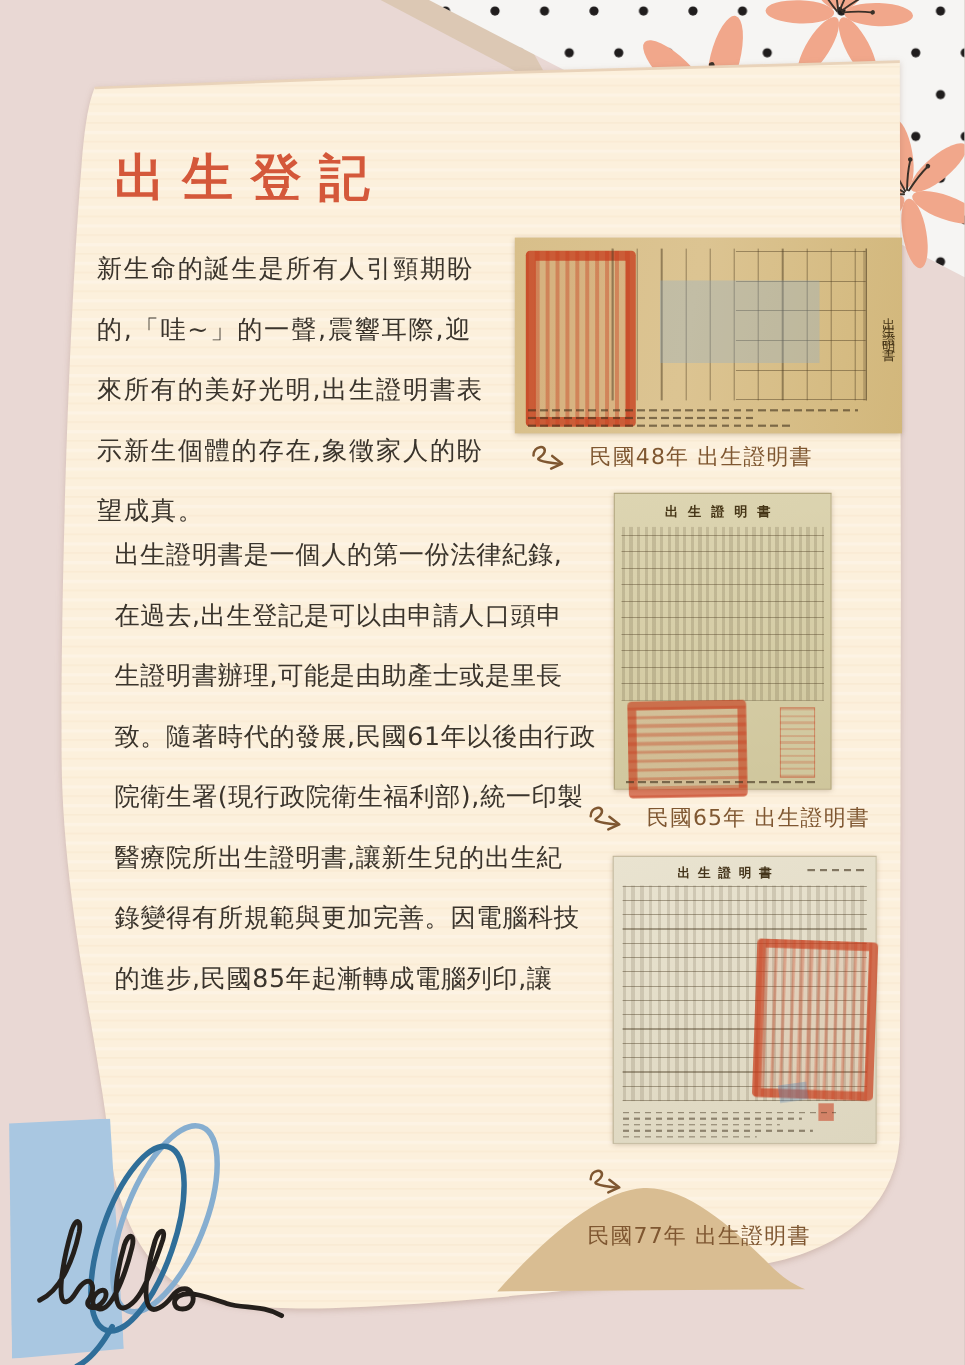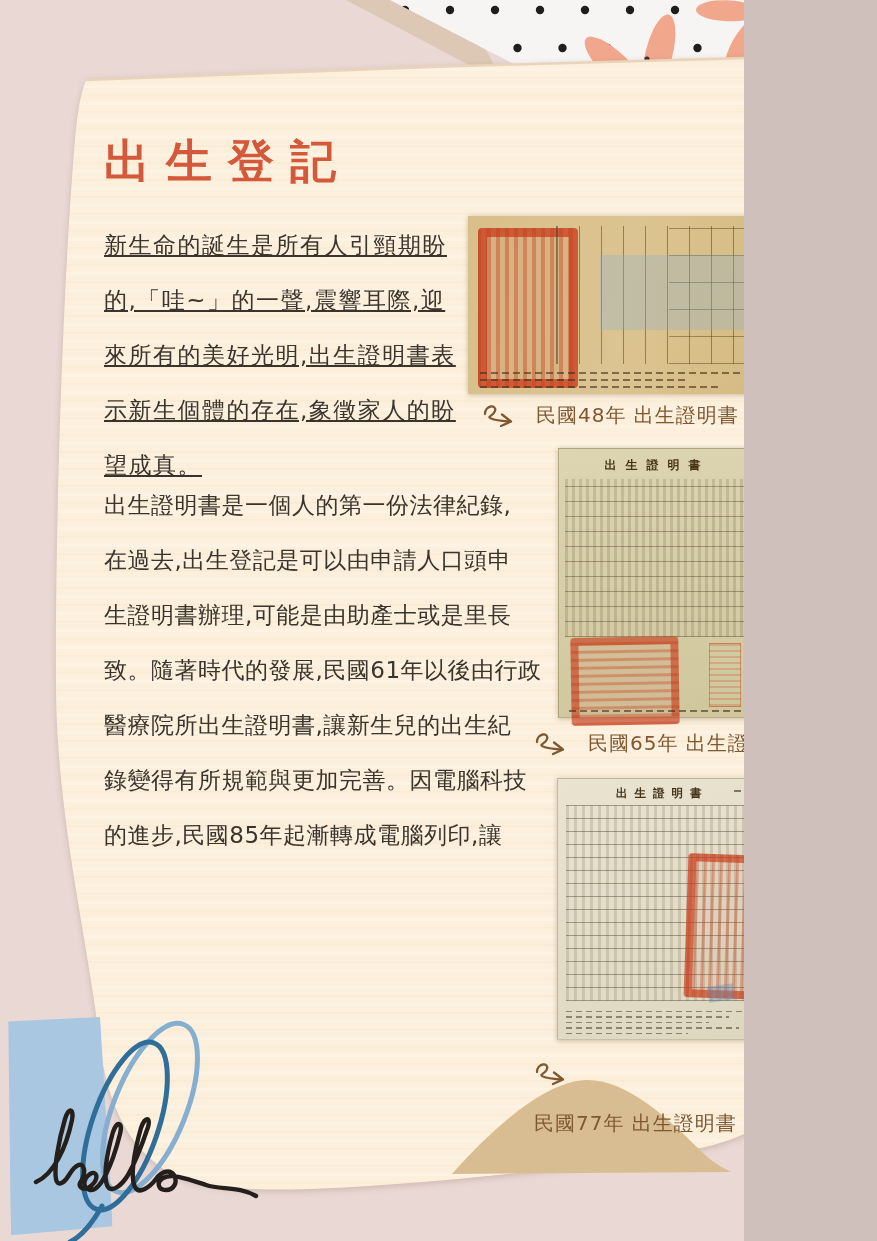--- a/index.html
+++ b/index.html
@@ -1,34 +1,34 @@
 <!DOCTYPE html>
 <html><head>
 <meta charset="utf-8">
 <style>
   html,body{margin:0;padding:0;background:#cfc0bc;}
   #page{
-    position:relative;width:744px;height:1241px;overflow:hidden;
+    position:relative;width:877px;height:1241px;overflow:hidden;
     background:#e9d8d4;
     font-family:"DejaVu Sans","Liberation Sans",sans-serif;
   }
   svg{display:block}
   
   #deco-top{position:absolute;left:352px;top:0;width:525px;height:270px;overflow:visible;}
   
   #paper-svg{position:absolute;left:0;top:0;filter:drop-shadow(0 2px 3px rgba(140,100,80,.28));}
   
   .title{
     position:absolute;left:104px;top:130px;
     font-size:46px;line-height:62px;font-weight:bold;
     letter-spacing:16px;color:#d4583a;white-space:nowrap;
   }
   .para{position:absolute;color:#3a342c;}
   .para .bodyline{height:55px;line-height:55px;font-size:23px;white-space:nowrap;}
-  #para1{left:104px;top:218px;width:380px;letter-spacing:1.5px;text-decoration:underline;}
+  #para1{left:88px;top:218px;width:380px;letter-spacing:1.5px;}
   #para2{left:104px;top:478px;width:460px;letter-spacing:0.5px;}
   
   .figure{position:absolute;}
   .cert{position:absolute;box-shadow:0 1px 5px rgba(110,80,50,.35);}
   .caption{position:absolute;display:flex;align-items:flex-start;gap:20px;color:#7f5731;}
   .caption .cap-text{font-size:20px;letter-spacing:1px;line-height:30px;white-space:nowrap;}
   .arrow-ic{flex:0 0 auto;margin-top:2px;}
   .dash{background:repeating-linear-gradient(90deg,rgba(62,47,26,.6) 0 7px,transparent 7px 11px);height:2px;}
   .stamp{filter:blur(.4px);border-radius:4px;position:absolute;}
   
@@ -186,20 +186,21 @@
     <div class="bodyline">來所有的美好光明,出生證明書表</div>
     <div class="bodyline">示新生個體的存在,象徵家人的盼</div>
     <div class="bodyline">望成真。</div>
   </div>
 
   <div id="para2" class="para">
     <div class="bodyline">出生證明書是一個人的第一份法律紀錄,</div>
     <div class="bodyline">在過去,出生登記是可以由申請人口頭申</div>
     <div class="bodyline">生證明書辦理,可能是由助產士或是里長</div>
     <div class="bodyline">致。隨著時代的發展,民國61年以後由行政</div>
+    <div class="bodyline">院衛生署(現行政院衛生福利部),統一印製</div>
     <div class="bodyline">醫療院所出生證明書,讓新生兒的出生紀</div>
     <div class="bodyline">錄變得有所規範與更加完善。因電腦科技</div>
     <div class="bodyline">的進步,民國85年起漸轉成電腦列印,讓</div>
   </div>
 
   <figure class="figure" style="left:468px;top:216px;width:362px;height:220px;margin:0;">
     <div id="cert1" class="cert">
       <div class="c1-stamp stamp"></div>
       <div class="c1-form">
         <div class="c1-hrows"></div>

